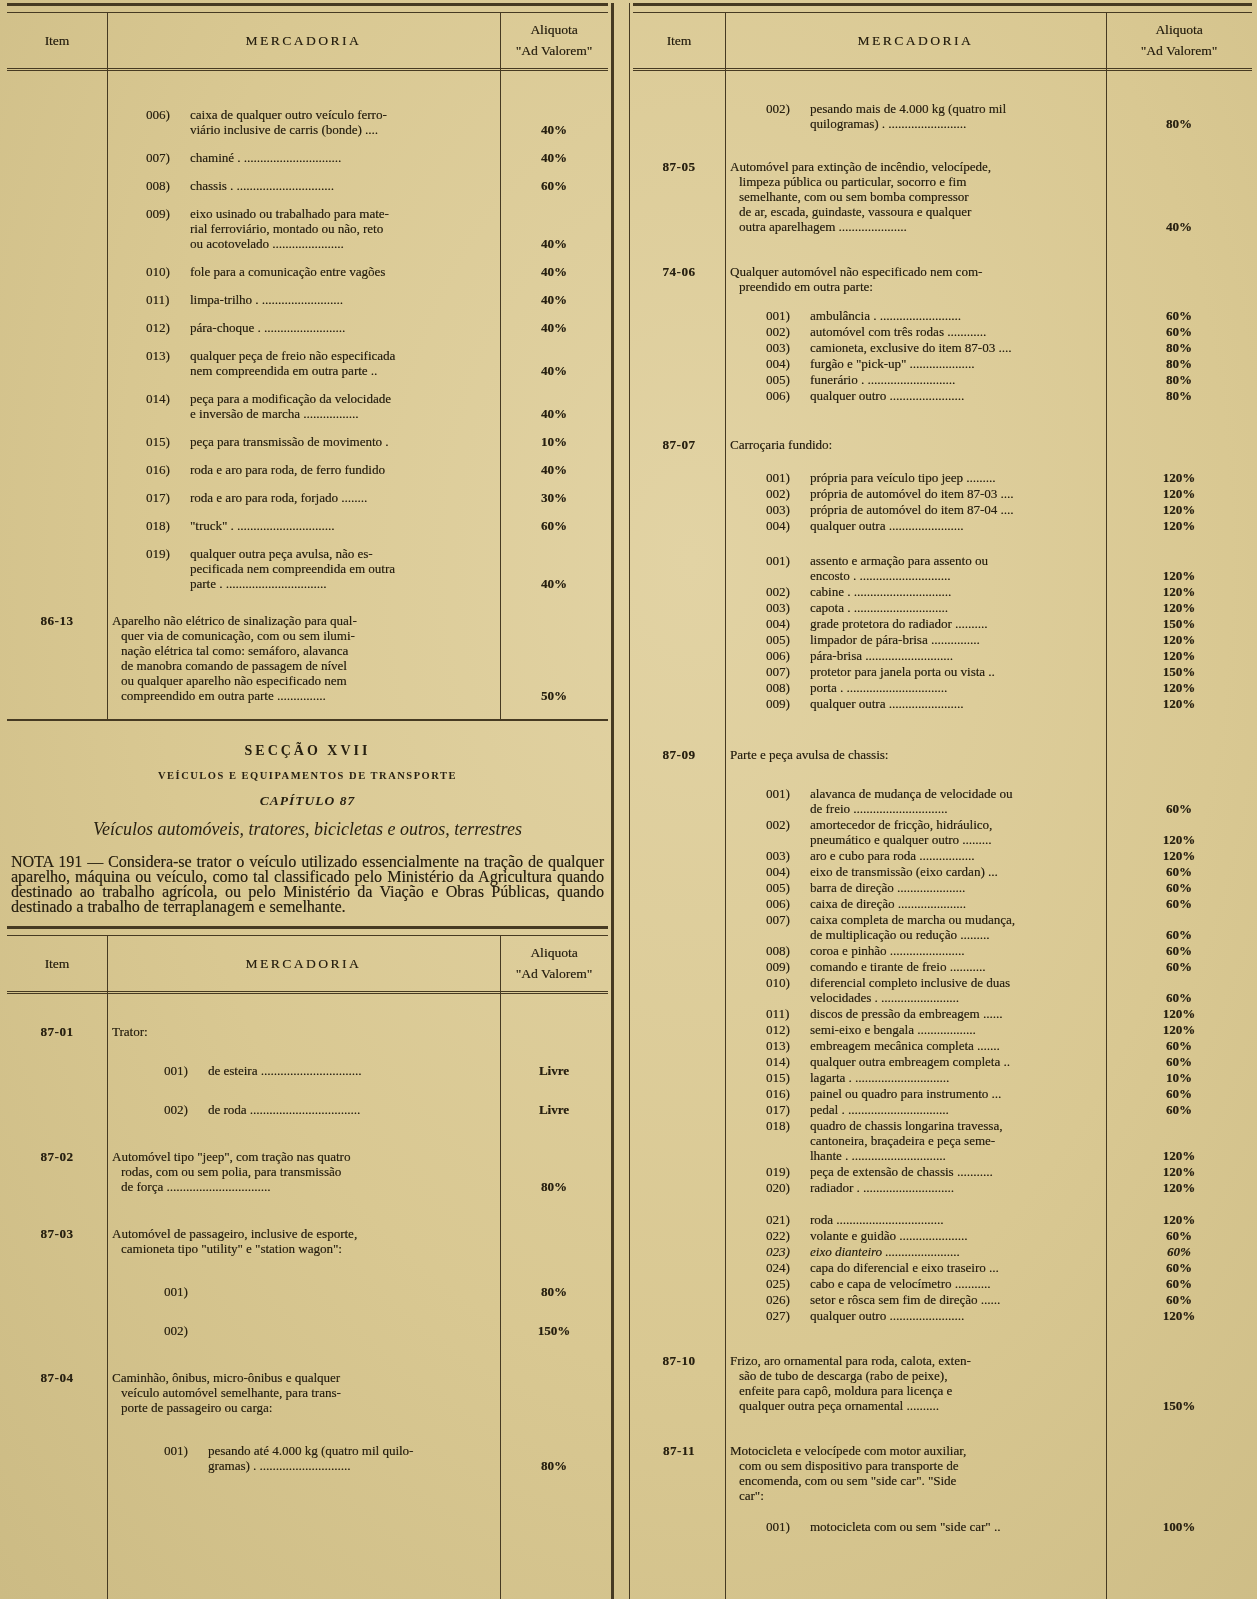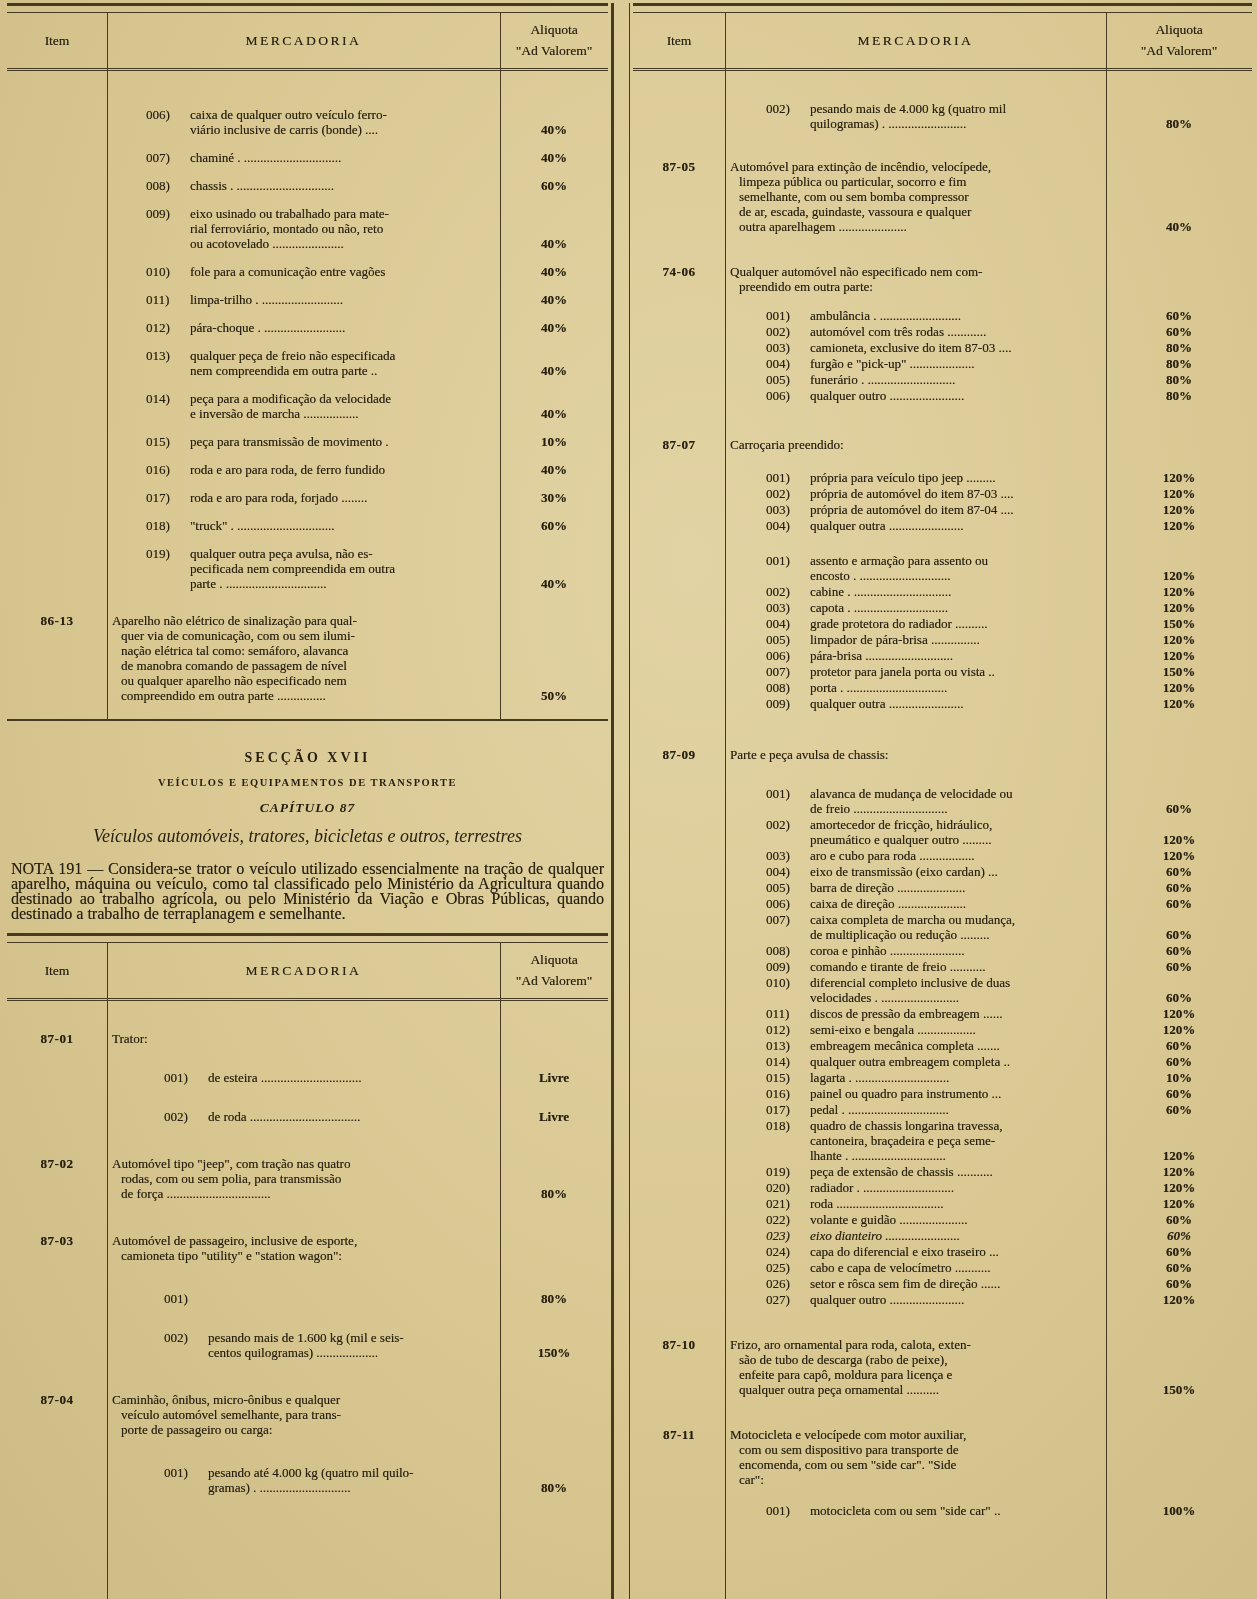--- a/index.html
+++ b/index.html
@@ -37,21 +37,21 @@
   .c-merc{padding:0 6px 0 5px;min-width:0;}
   .sub .c-merc{display:flex;}
   .num{flex:none;width:44px;margin-left:var(--numind);}
   .textcol{flex:1;min-width:0;}
   .line{white-space:nowrap;overflow:hidden;}
   .main .line + .line{margin-left:9px;}
   .c-rate{text-align:center;font-weight:bold;align-self:end;font-size:13px;}
   .row,.num,.line{font-size:13px;line-height:15px;}
   .row .line, .num, .c-item, .c-rate, .th{text-shadow:0.25px 0.2px 0 rgba(42,32,14,0.5);}
   
-  .section{text-align:center;padding:23px 2px 12px;flex:none;}
+  .section{text-align:center;padding:16px 2px 12px;flex:none;}
   .sec-title{font-weight:bold;font-size:14px;letter-spacing:3px;margin-top:6px;}
   .sec-sub{font-weight:bold;font-size:10.5px;letter-spacing:1.5px;margin-top:11px;}
   .sec-cap{font-weight:bold;font-style:italic;font-size:13.5px;letter-spacing:1px;margin-top:12px;}
   .sec-desc{font-style:italic;font-size:18px;margin-top:10px;}
   .nota{text-align:justify;text-align-last:left;font-size:16px;line-height:15px;margin-top:14px;padding:0 2px;
     text-shadow:0.25px 0.2px 0 rgba(42,32,14,0.5);}
 </style>
 </head>
 <body style="--ink: #261f10; --line: #463a22;">
 
@@ -307,24 +307,20 @@
             <div class="c-item"></div>
             <div class="c-merc">
               <span class="num">001)</span>
             </div>
             <div class="c-rate">80%</div>
           </div>
           <div class="row sub" style="margin-top: 24px;">
             <div class="c-item"></div>
             <div class="c-merc">
               <span class="num">002)</span>
-              <div class="textcol">
-                <div class="line">pesando mais de 1.600 kg (mil e seis-</div>
-                <div class="line">centos quilogramas) ...................</div>
-              </div>
             </div>
             <div class="c-rate">150%</div>
           </div>
           <div class="row main" style="margin-top: 32px;">
             <div class="c-item">87-04</div>
             <div class="c-merc">
               <div class="textcol">
                 <div class="line">Caminhão, ônibus, micro-ônibus e qualquer</div>
                 <div class="line">veículo automóvel semelhante, para trans-</div>
                 <div class="line">porte de passageiro ou carga:</div>
@@ -452,21 +448,21 @@
               <div class="textcol">
                 <div class="line">qualquer outro .......................</div>
               </div>
             </div>
             <div class="c-rate">80%</div>
           </div>
           <div class="row main" style="margin-top: 34px;">
             <div class="c-item">87-07</div>
             <div class="c-merc">
               <div class="textcol">
-                <div class="line">Carroçaria preendido:</div>
+                <div class="line">Carroçaria fundido:</div>
               </div>
             </div>
             <div class="c-rate"></div>
           </div>
           <div class="row sub" style="margin-top: 18px;">
             <div class="c-item"></div>
             <div class="c-merc">
               <span class="num">001)</span>
               <div class="textcol">
                 <div class="line">própria para veículo tipo jeep .........</div>
@@ -803,21 +799,21 @@
           <div class="row sub" style="margin-top: 1px;">
             <div class="c-item"></div>
             <div class="c-merc">
               <span class="num">020)</span>
               <div class="textcol">
                 <div class="line">radiador . ............................</div>
               </div>
             </div>
             <div class="c-rate">120%</div>
           </div>
-          <div class="row sub" style="margin-top: 1px;">
+          <div class="row sub" style="margin-top: 17px;">
             <div class="c-item"></div>
             <div class="c-merc">
               <span class="num">021)</span>
               <div class="textcol">
                 <div class="line">roda .................................</div>
               </div>
             </div>
             <div class="c-rate">120%</div>
           </div>
           <div class="row sub" style="margin-top: 1px;">

